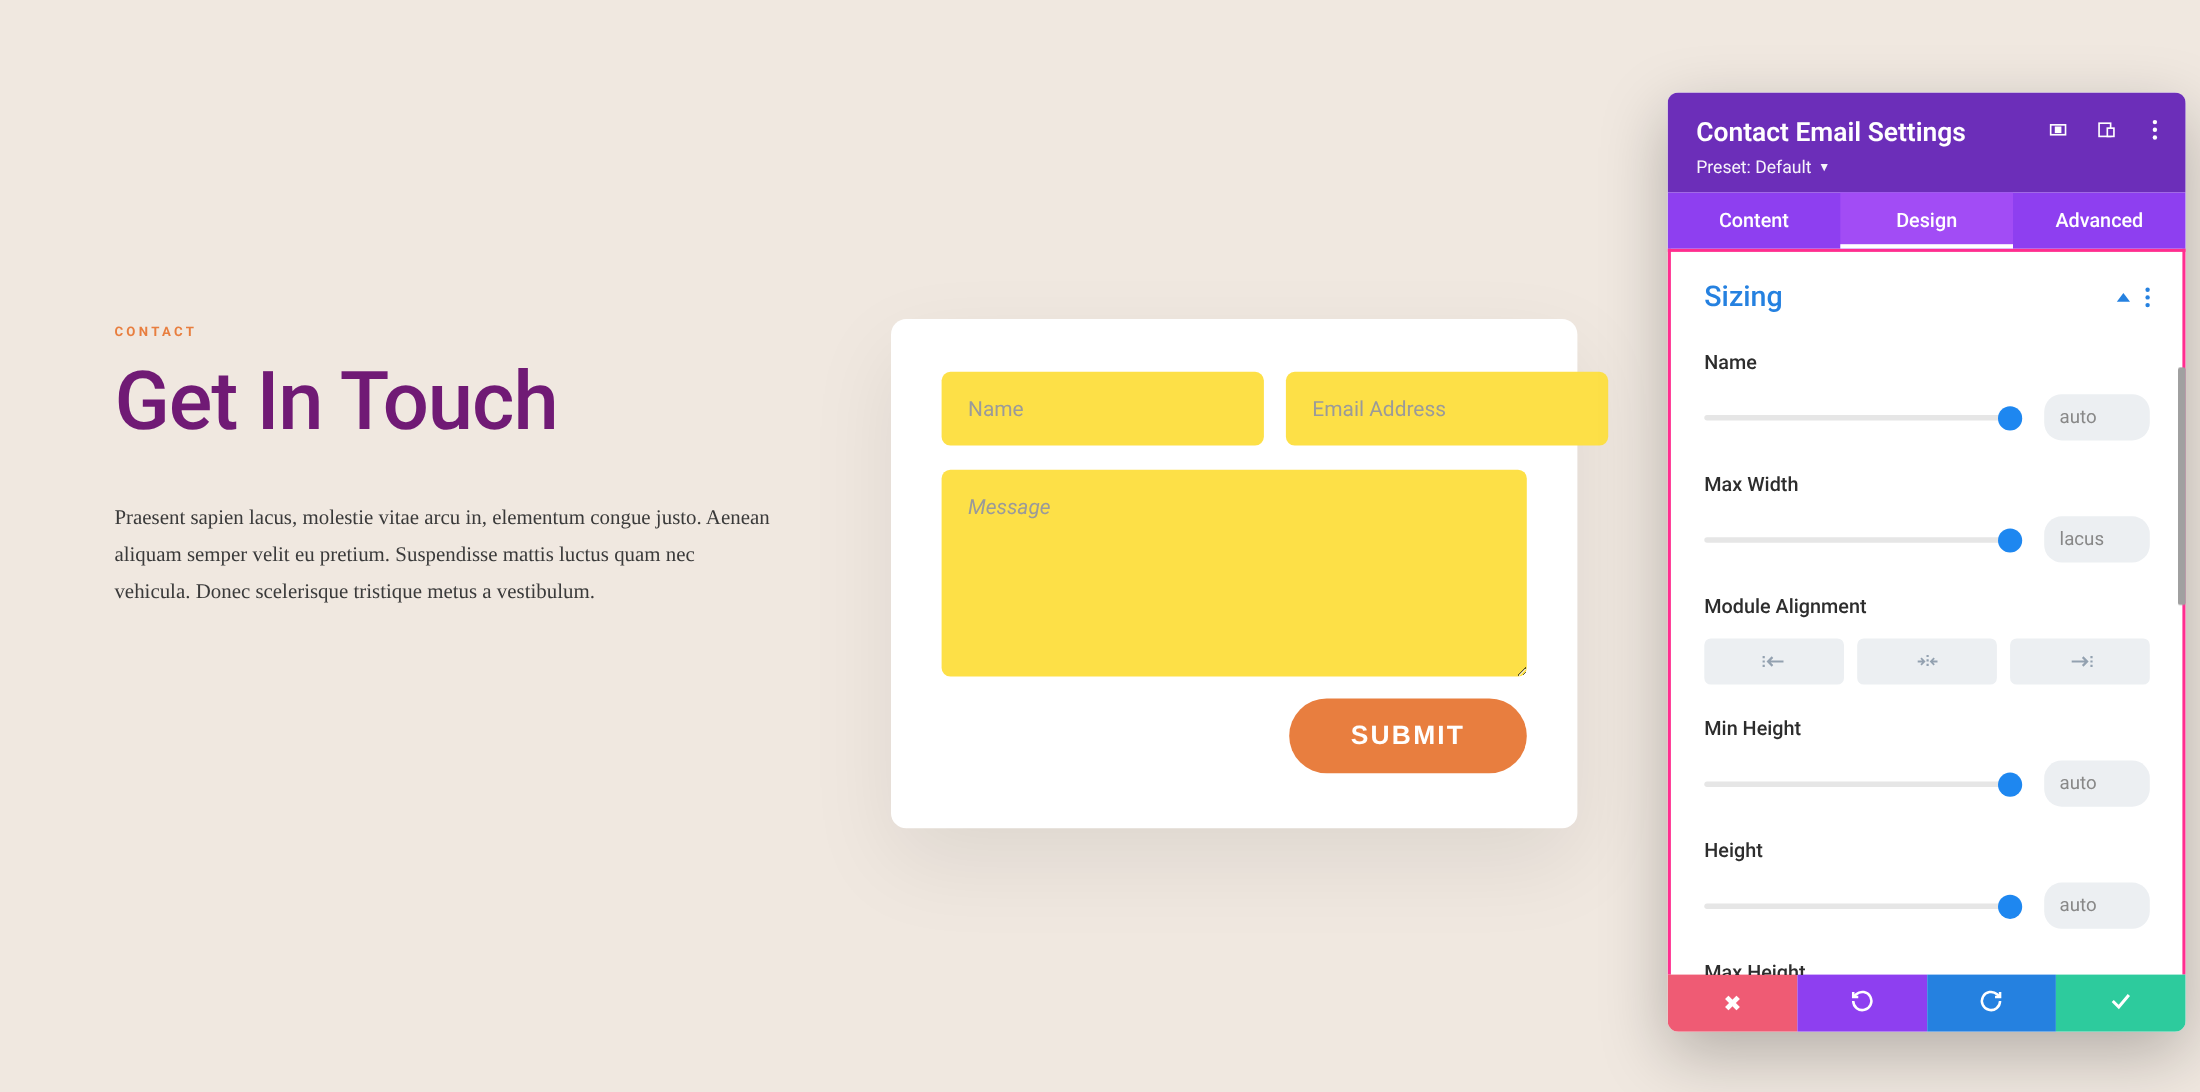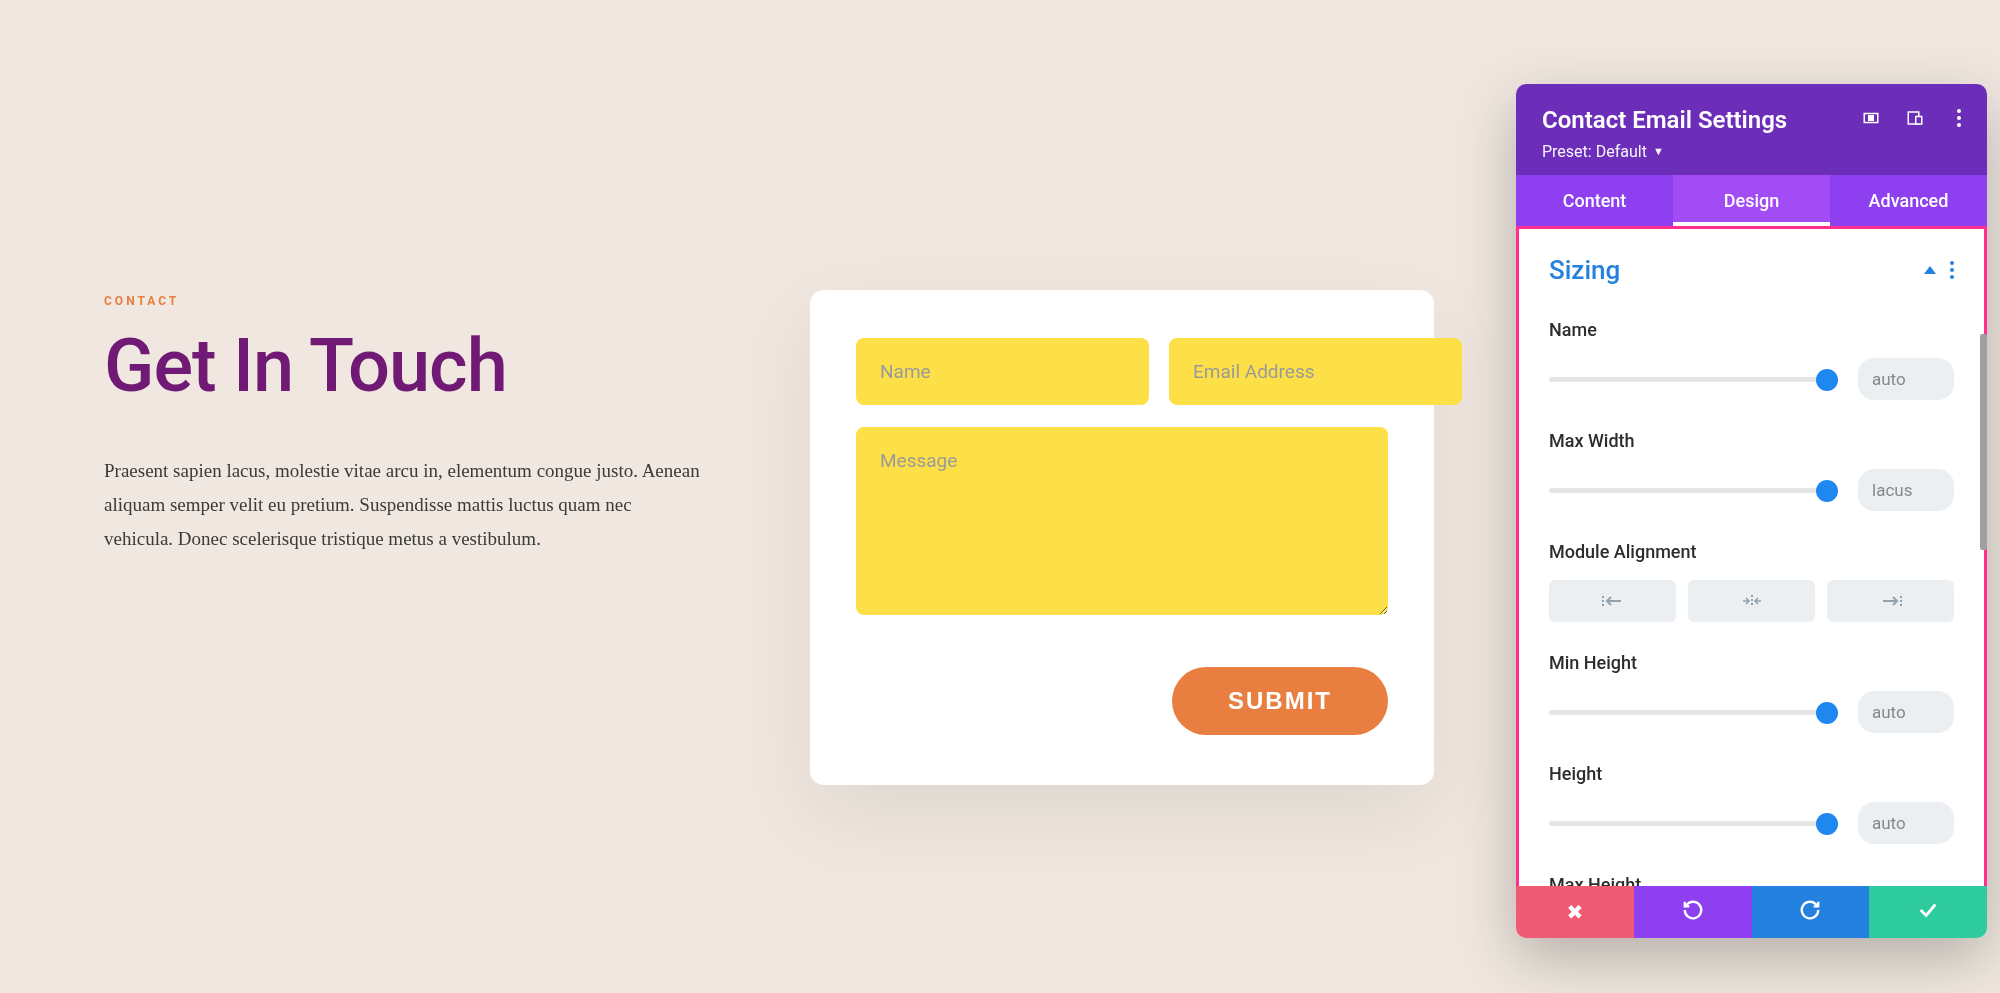--- a/index.html
+++ b/index.html
@@ -63,21 +63,22 @@
   font-size: 19px;
   color: #666;
   font-family: inherit;
 }
 .form-field::placeholder { color: #9a9a9a; }
 textarea.form-field {
   height: 188px;
   resize: vertical;
   width: 100%;
   display: block;
-  margin-bottom: 52px;
+  margin-bottom: 20px;
+  font-style: italic;
 }
 .form-footer { display: flex; justify-content: flex-end; }
 .submit-btn {
   background: #e87e3f;
   color: #fff;
   border: none;
   border-radius: 34px;
   padding: 20px 56px;
   font-size: 24px;
   font-weight: 700;

